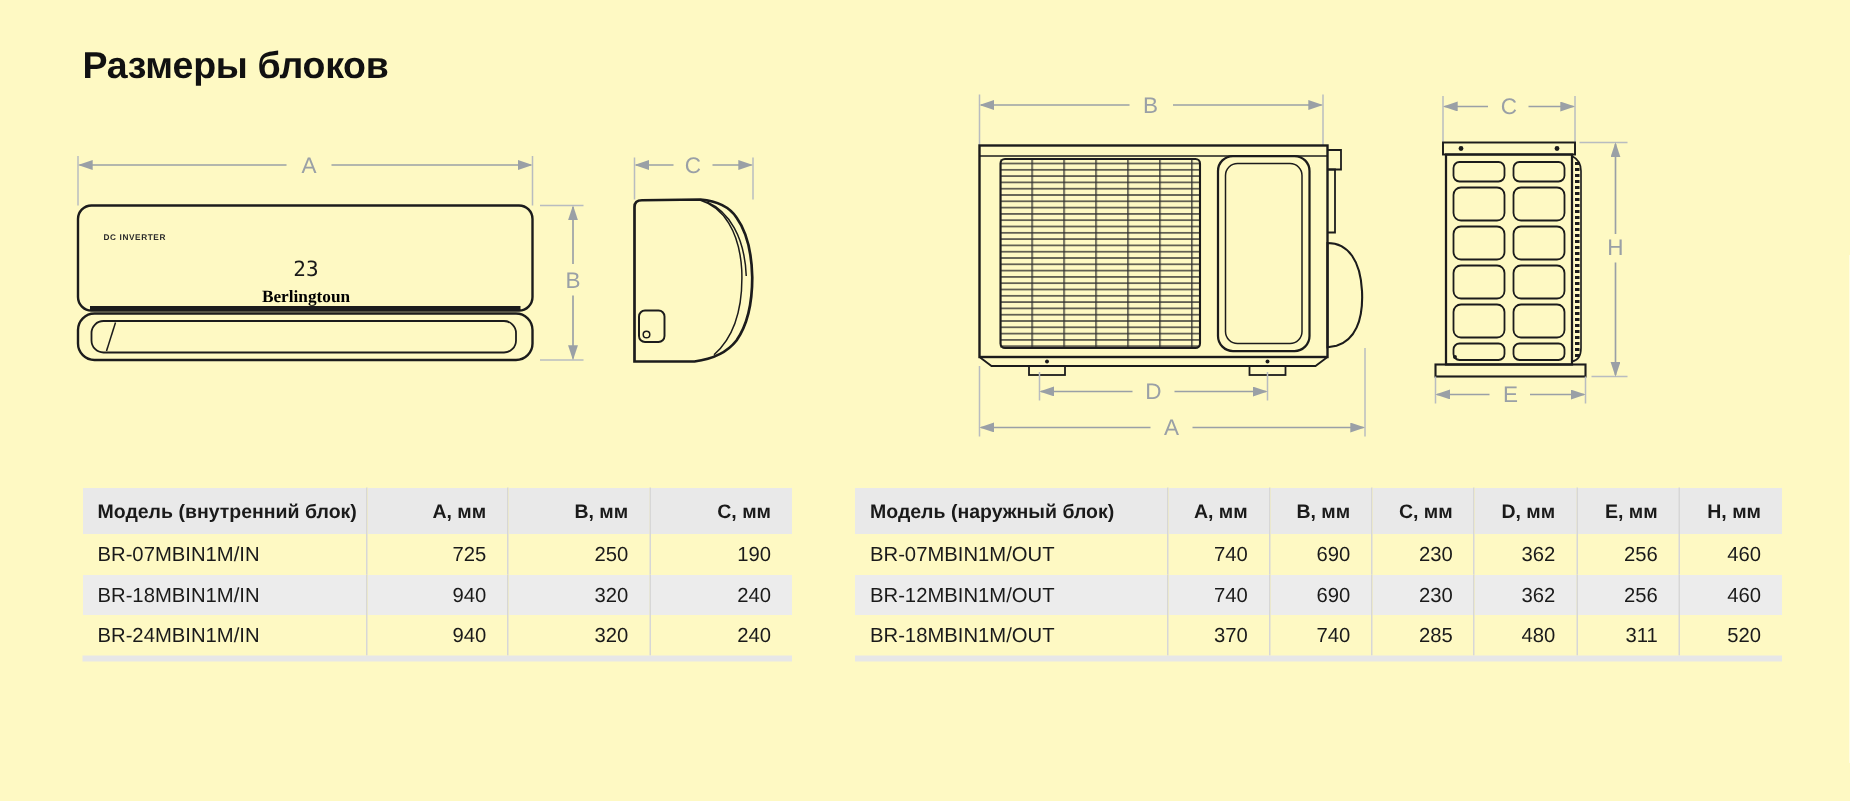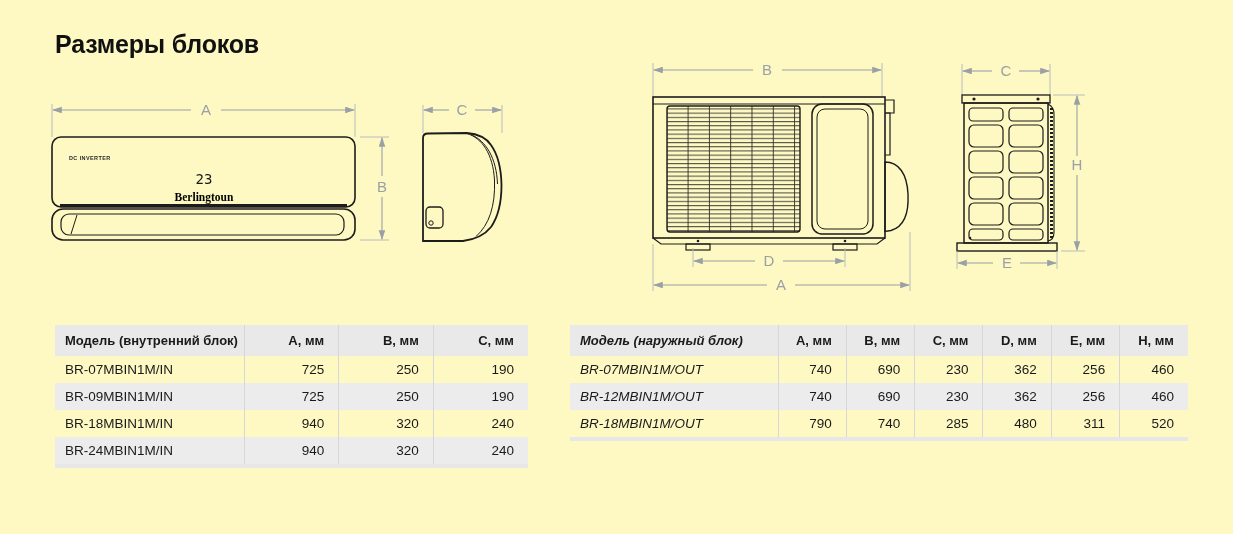--- a/index.html
+++ b/index.html
@@ -28,21 +28,21 @@
                   font-size:13.5px;color:#1a1a1a;}
   table.dim-table th{background:var(--table-header-bg);font-weight:700;font-size:13px;
                      height:31px;}
   table.dim-table td{height:27px;font-weight:400;}
   table.dim-table th,table.dim-table td{
     padding:0 14px 0 0;text-align:right;border-left:1px solid var(--table-divider);
     overflow:hidden;white-space:nowrap;}
   table.dim-table th:first-child,table.dim-table td:first-child{
     text-align:left;padding:0 0 0 10px;border-left:none;}
   #t1-wrap th:first-child,#t1-wrap td:first-child{width:189px;}
-  #t2-wrap th:first-child,#t2-wrap td:first-child{width:208px;font-style:italic;}
+  #t2-wrap th:first-child,#t2-wrap td:first-child{width:208px;}
   table.dim-table tbody tr:nth-child(even){background:var(--table-alt-bg);}
   .tbl-strip{height:4px;background:#e7e7e7;}
 
   .dim-line{stroke:var(--dim-color);stroke-width:1.1;fill:none;}
   .dim-tick{stroke:#b8bcc0;stroke-width:1;fill:none;}
   .dim-label{fill:var(--dim-color);font-size:15px;font-family:"Liberation Sans",sans-serif;}
   .draw-line{stroke:var(--line-color);fill:none;}
   marker path{fill:var(--dim-color);}
 </style>
 </head>
@@ -242,26 +242,20 @@
           </tr>
         </thead>
         <tbody>
           <tr>
             <td>BR-07MBIN1M/IN</td>
             <td>725</td>
             <td>250</td>
             <td>190</td>
           </tr>
           <tr>
-            <td>BR-09MBIN1M/IN</td>
-            <td>725</td>
-            <td>250</td>
-            <td>190</td>
-          </tr>
-          <tr>
             <td>BR-18MBIN1M/IN</td>
             <td>940</td>
             <td>320</td>
             <td>240</td>
           </tr>
           <tr>
             <td>BR-24MBIN1M/IN</td>
             <td>940</td>
             <td>320</td>
             <td>240</td>
@@ -298,21 +292,21 @@
             <td>BR-12MBIN1M/OUT</td>
             <td>740</td>
             <td>690</td>
             <td>230</td>
             <td>362</td>
             <td>256</td>
             <td>460</td>
           </tr>
           <tr>
             <td>BR-18MBIN1M/OUT</td>
-            <td>790</td>
+            <td>370</td>
             <td>740</td>
             <td>285</td>
             <td>480</td>
             <td>311</td>
             <td>520</td>
           </tr>
         </tbody>
       </table>
     <div class="tbl-strip"></div>
   </div>

